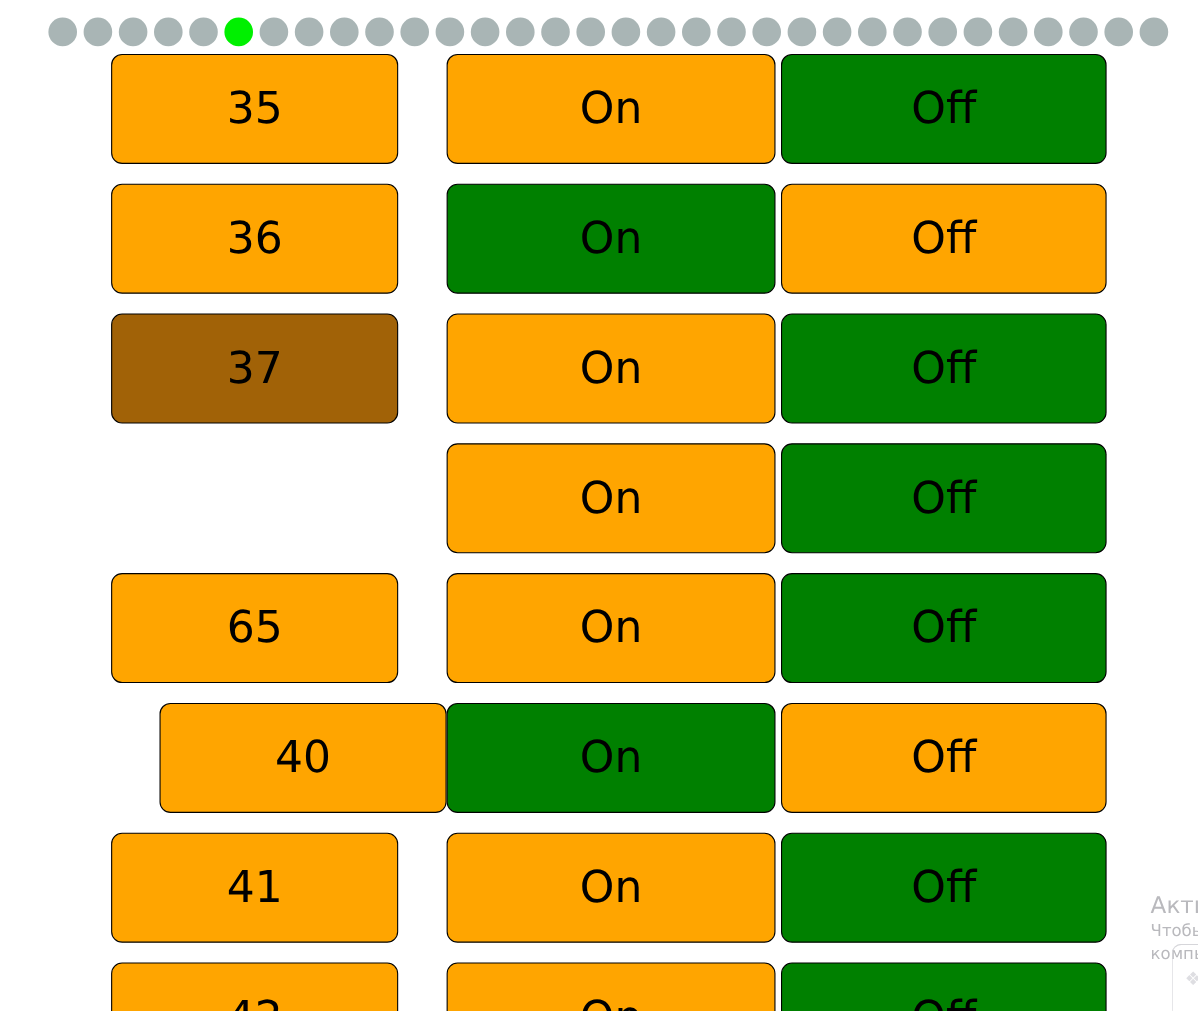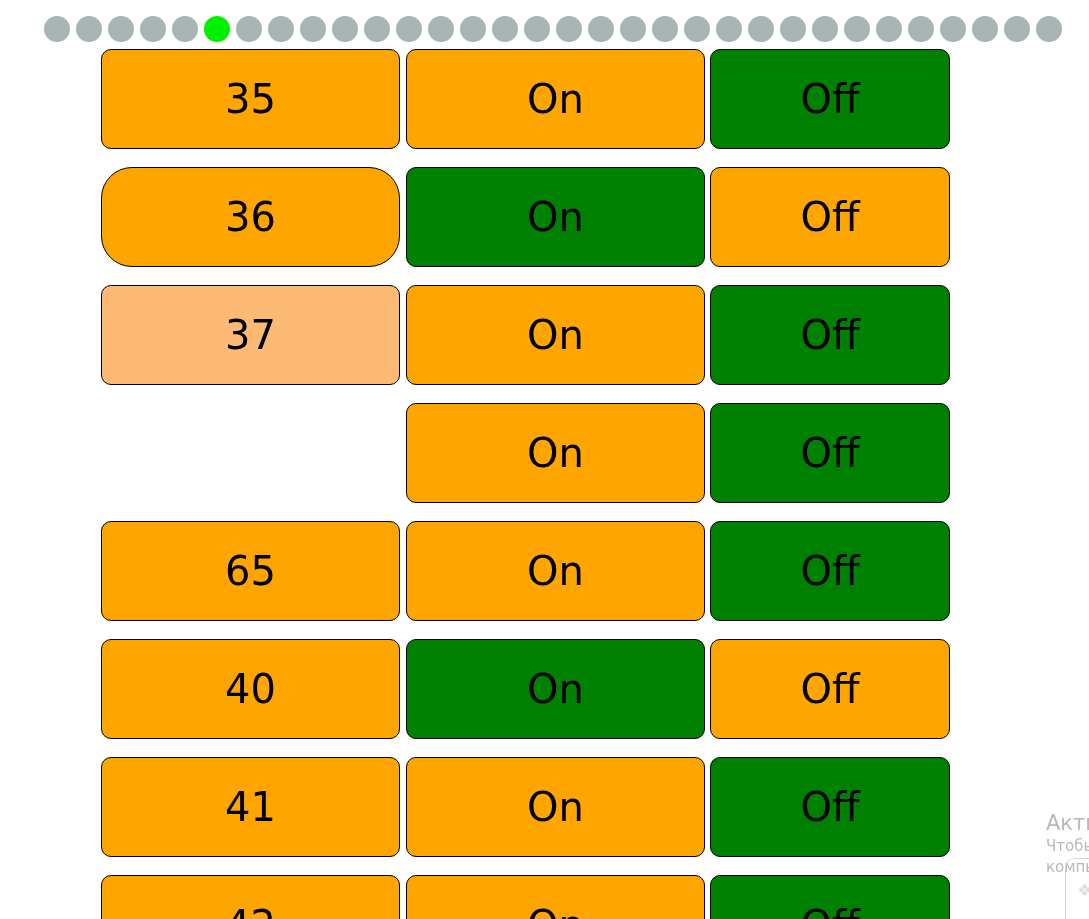--- a/index.html
+++ b/index.html
@@ -59,23 +59,23 @@
     display: flex;
     align-items: center;
     justify-content: center;
     font-size: 40px;
     line-height: 1;
     color: #000000;
     font-family: "DejaVu Sans", "Liberation Sans", sans-serif;
     cursor: pointer;
     user-select: none;
   }
-  .btn-id   { left: 101px;  width: 299px; }
+  .btn-id   { left: 101px;  width: 261px; }
   .btn-on   { left: 406px;  width: 299px; }
-  .btn-off  { left: 710px;  width: 240px; }
+  .btn-off  { left: 710px;  width: 296px; }
 
   
   #activation-watermark {
     position: absolute;
     left: 1046px;
     top: 810px;
     width: 260px;
     color: #b9b9bd;
     font-family: "DejaVu Sans", "Liberation Sans", sans-serif;
     pointer-events: none;
@@ -120,40 +120,40 @@
 
 <div id="indicator-strip"><span class="dot" style="background: rgb(169, 181, 181);"></span><span class="dot" style="background: rgb(169, 181, 181);"></span><span class="dot" style="background: rgb(169, 181, 181);"></span><span class="dot" style="background: rgb(169, 181, 181);"></span><span class="dot" style="background: rgb(169, 181, 181);"></span><span class="dot" style="background: rgb(0, 240, 0);"></span><span class="dot" style="background: rgb(169, 181, 181);"></span><span class="dot" style="background: rgb(169, 181, 181);"></span><span class="dot" style="background: rgb(169, 181, 181);"></span><span class="dot" style="background: rgb(169, 181, 181);"></span><span class="dot" style="background: rgb(169, 181, 181);"></span><span class="dot" style="background: rgb(169, 181, 181);"></span><span class="dot" style="background: rgb(169, 181, 181);"></span><span class="dot" style="background: rgb(169, 181, 181);"></span><span class="dot" style="background: rgb(169, 181, 181);"></span><span class="dot" style="background: rgb(169, 181, 181);"></span><span class="dot" style="background: rgb(169, 181, 181);"></span><span class="dot" style="background: rgb(169, 181, 181);"></span><span class="dot" style="background: rgb(169, 181, 181);"></span><span class="dot" style="background: rgb(169, 181, 181);"></span><span class="dot" style="background: rgb(169, 181, 181);"></span><span class="dot" style="background: rgb(169, 181, 181);"></span><span class="dot" style="background: rgb(169, 181, 181);"></span><span class="dot" style="background: rgb(169, 181, 181);"></span><span class="dot" style="background: rgb(169, 181, 181);"></span><span class="dot" style="background: rgb(169, 181, 181);"></span><span class="dot" style="background: rgb(169, 181, 181);"></span><span class="dot" style="background: rgb(169, 181, 181);"></span><span class="dot" style="background: rgb(169, 181, 181);"></span><span class="dot" style="background: rgb(169, 181, 181);"></span><span class="dot" style="background: rgb(169, 181, 181);"></span><span class="dot" style="background: rgb(169, 181, 181);"></span></div>
 
 <div id="switch-grid">
     <div class="switch-row">
       <div class="btn btn-id" style="background: rgb(255, 165, 0);">35</div>
       <div class="btn btn-on" style="background: rgb(255, 165, 0);">On</div>
       <div class="btn btn-off" style="background: rgb(0, 128, 0);">Off</div>
     </div>
     <div class="switch-row">
-      <div class="btn btn-id" style="background: rgb(255, 165, 0); border-radius: 31px;">36</div>
+      <div class="btn btn-id" style="background: rgb(255, 165, 0);">36</div>
       <div class="btn btn-on" style="background: rgb(0, 128, 0);">On</div>
       <div class="btn btn-off" style="background: rgb(255, 165, 0);">Off</div>
     </div>
     <div class="switch-row">
-      <div class="btn btn-id" style="background: #fdba74;">37</div>
+      <div class="btn btn-id" style="background: #a16207;">37</div>
       <div class="btn btn-on" style="background: rgb(255, 165, 0);">On</div>
       <div class="btn btn-off" style="background: rgb(0, 128, 0);">Off</div>
     </div>
     <div class="switch-row">
       <div class="btn btn-on" style="background: rgb(255, 165, 0);">On</div>
       <div class="btn btn-off" style="background: rgb(0, 128, 0);">Off</div>
     </div>
     <div class="switch-row">
       <div class="btn btn-id" style="background: rgb(255, 165, 0);">65</div>
       <div class="btn btn-on" style="background: rgb(255, 165, 0);">On</div>
       <div class="btn btn-off" style="background: rgb(0, 128, 0);">Off</div>
     </div>
     <div class="switch-row">
-      <div class="btn btn-id" style="background: rgb(255, 165, 0);">40</div>
+      <div class="btn btn-id" style="background: rgb(255, 165, 0); margin-left: 44px;">40</div>
       <div class="btn btn-on" style="background: rgb(0, 128, 0);">On</div>
       <div class="btn btn-off" style="background: rgb(255, 165, 0);">Off</div>
     </div>
     <div class="switch-row">
       <div class="btn btn-id" style="background: rgb(255, 165, 0);">41</div>
       <div class="btn btn-on" style="background: rgb(255, 165, 0);">On</div>
       <div class="btn btn-off" style="background: rgb(0, 128, 0);">Off</div>
     </div>
     <div class="switch-row">
       <div class="btn btn-id" style="background: rgb(255, 165, 0);">42</div>

